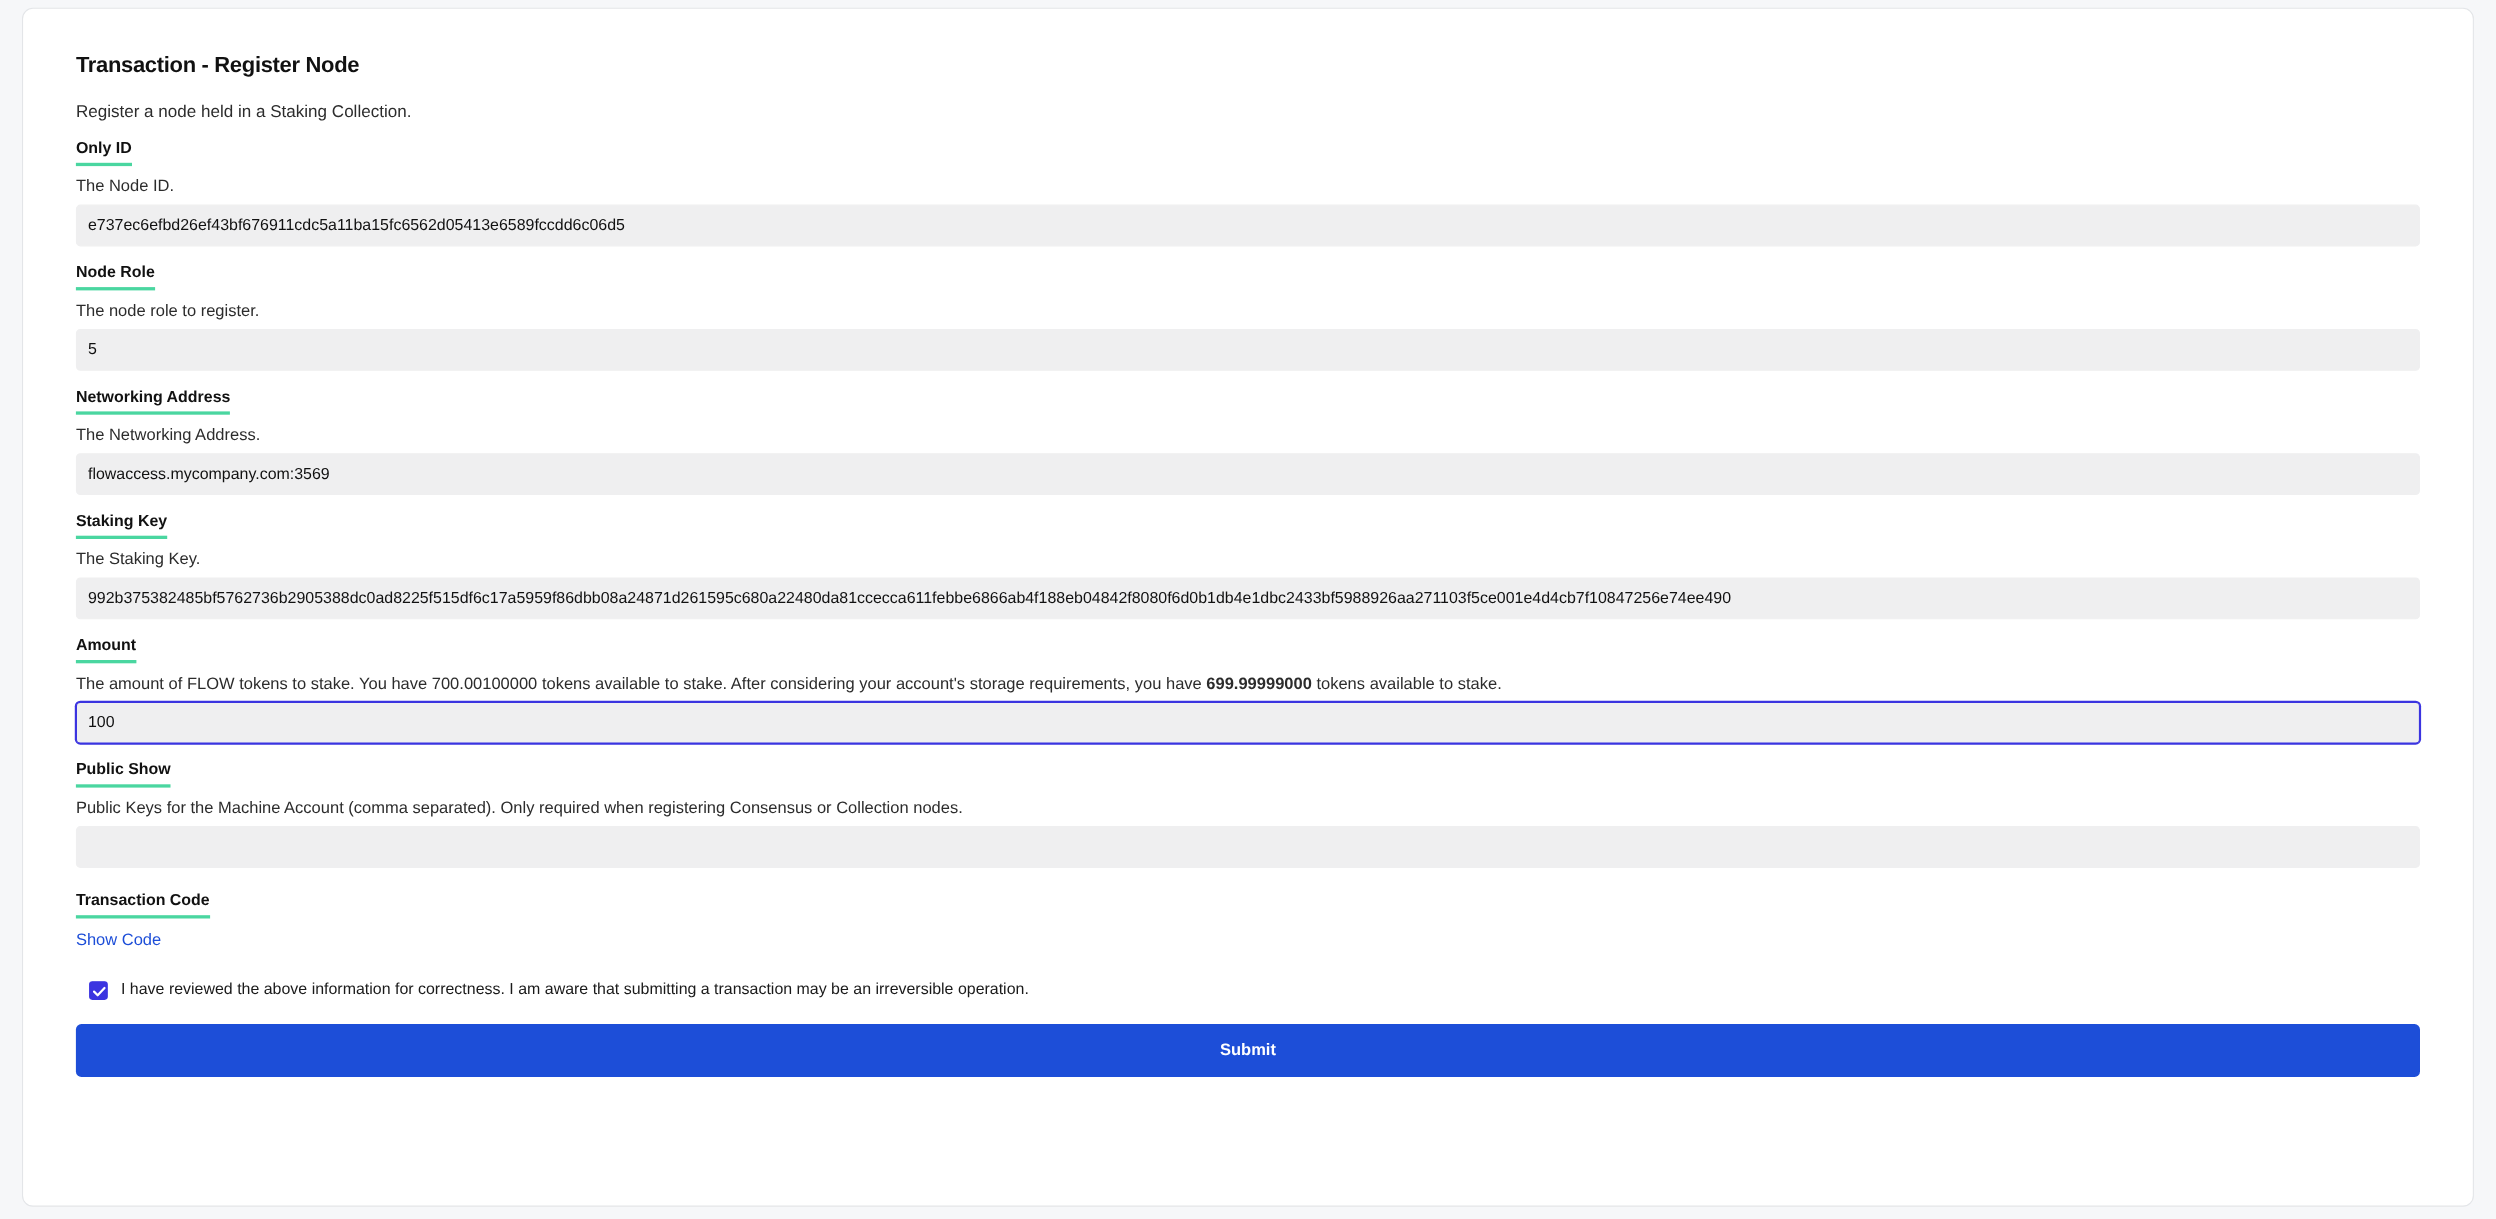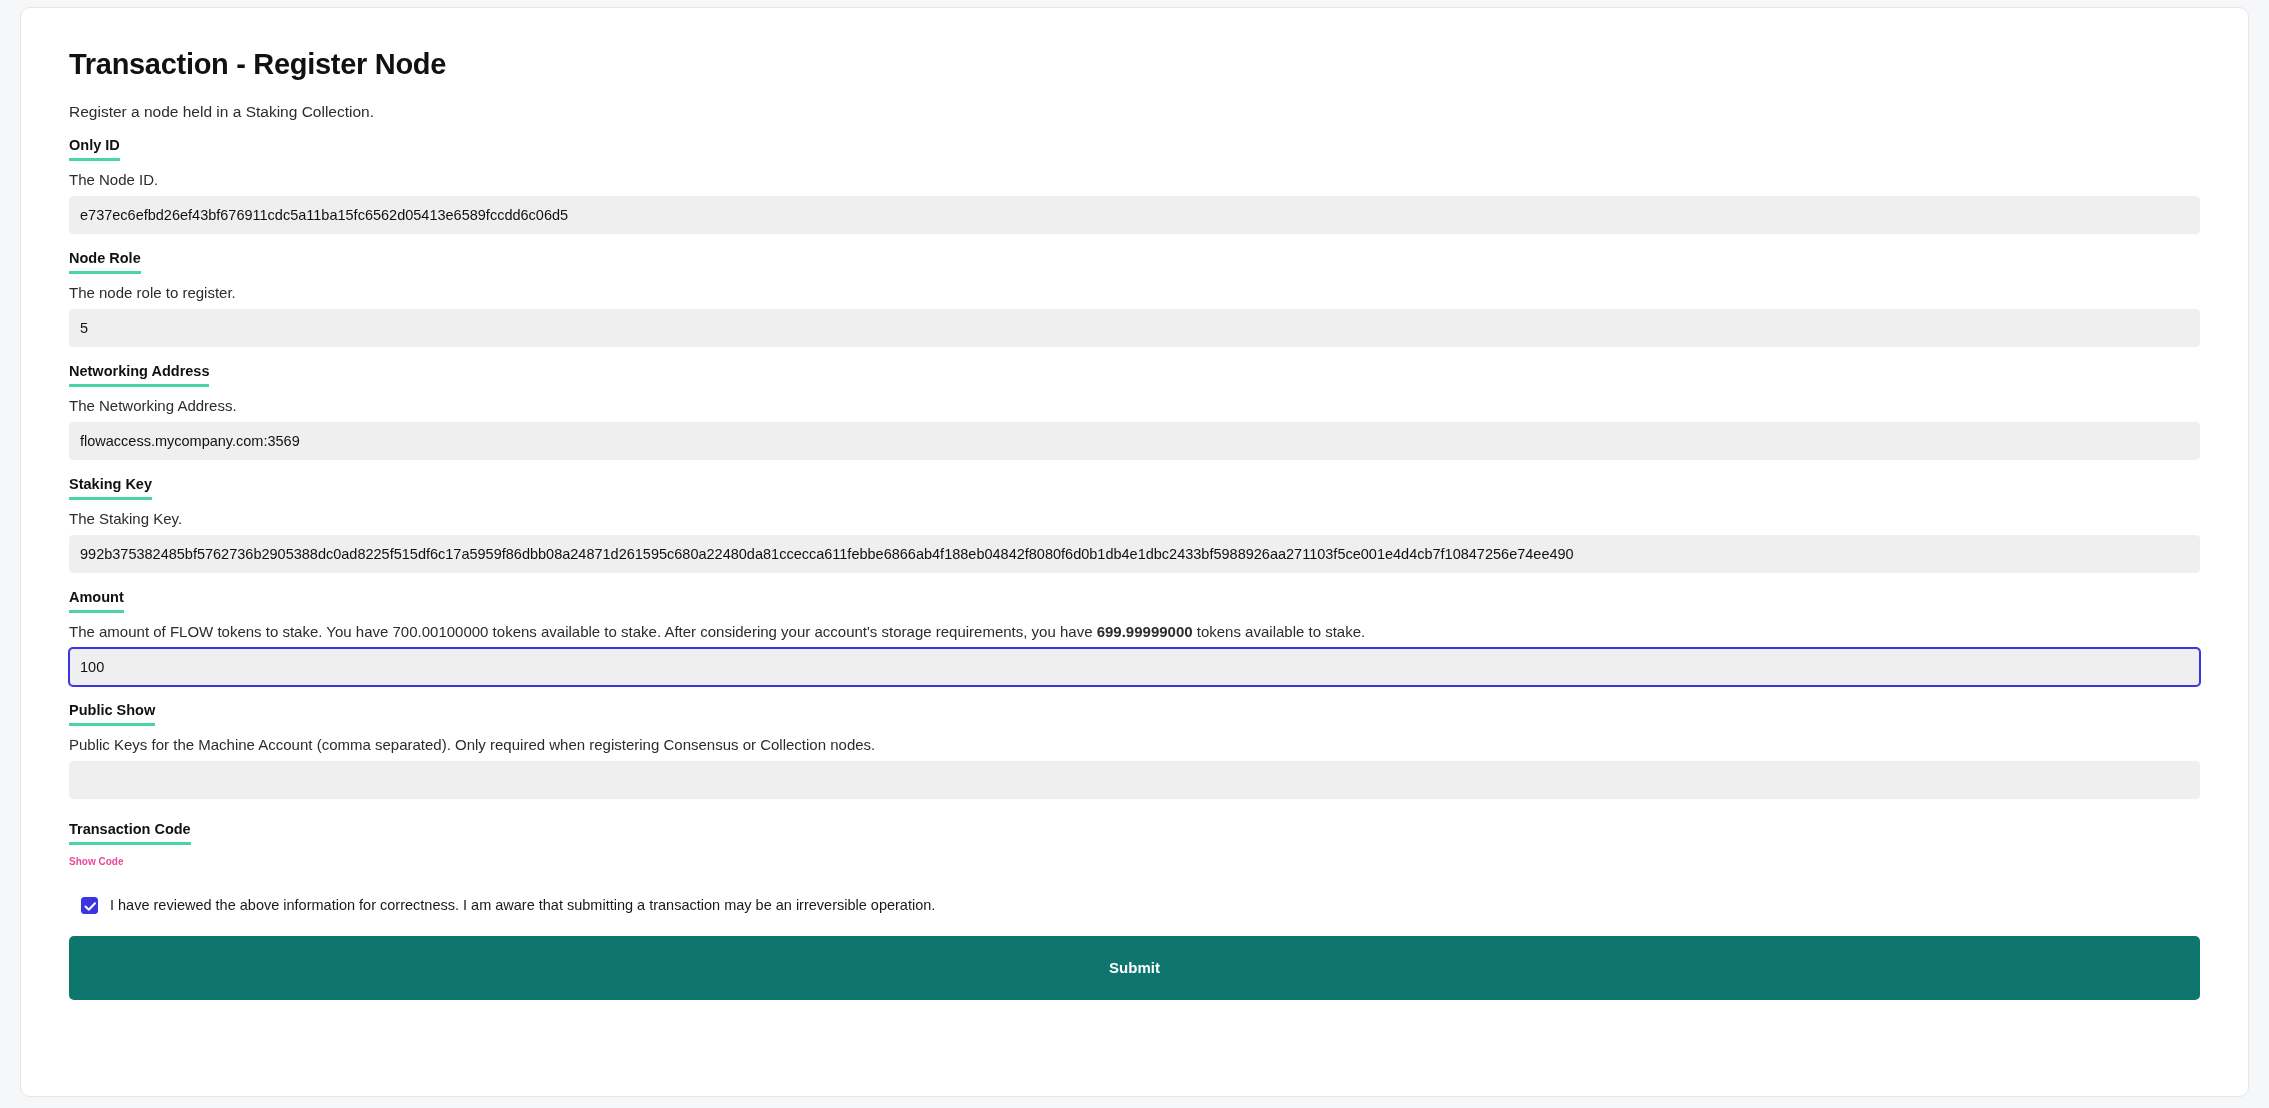--- a/index.html
+++ b/index.html
@@ -23,21 +23,21 @@
   }
   .card {
     background: #ffffff;
     border: 1px solid #e3e5e8;
     border-radius: 10px;
     padding: 30px 48px 40px 48px;
     width: 100%;
     min-height: 1090px;
   }
   .title {
-    font-size: 29px;
+    font-size: 20px;
     font-weight: bold;
     letter-spacing: -0.3px;
     margin: 10px 0 0 0;
     color: #111;
   }
   .subtitle {
     font-size: 15.5px;
     color: #2c2c2c;
     margin: 22px 0 0 0;
   }
@@ -72,26 +72,25 @@
     outline: none;
     display: block;
   }
   .input.focused {
     border: 1px solid #3b34e0;
     box-shadow: 0 0 0 1px #3b34e0;
   }
   .input.focused::selection { background: #b9d6fb; }
   .code-field { margin-top: 22px; }
   .show-code {
-    font-size: 10px;
-    color: #ec4899;
+    font-size: 15px;
+    color: #1d4ed8;
     margin-top: 11px;
     cursor: pointer;
     display: inline-block;
-    font-weight: bold;
   }
   .confirm-row {
     display: flex;
     align-items: center;
     gap: 12px;
     margin-top: 28px;
     padding-left: 12px;
   }
   .checkbox {
     width: 17px;
@@ -104,22 +103,22 @@
     cursor: pointer;
   }
   .checkbox svg { position: absolute; top: 2px; left: 2px; }
   .confirm-text {
     font-size: 14.5px;
     color: #1a1a1a;
   }
   .submit {
     margin-top: 22px;
     width: 100%;
-    height: 64px;
-    background: #0f766e;
+    height: 48px;
+    background: #1d4ed8;
     color: #ffffff;
     border: none;
     border-radius: 5px;
     font-size: 15px;
     font-weight: bold;
     font-family: "Liberation Sans", sans-serif;
     cursor: pointer;
   }
 </style>
 </head>

